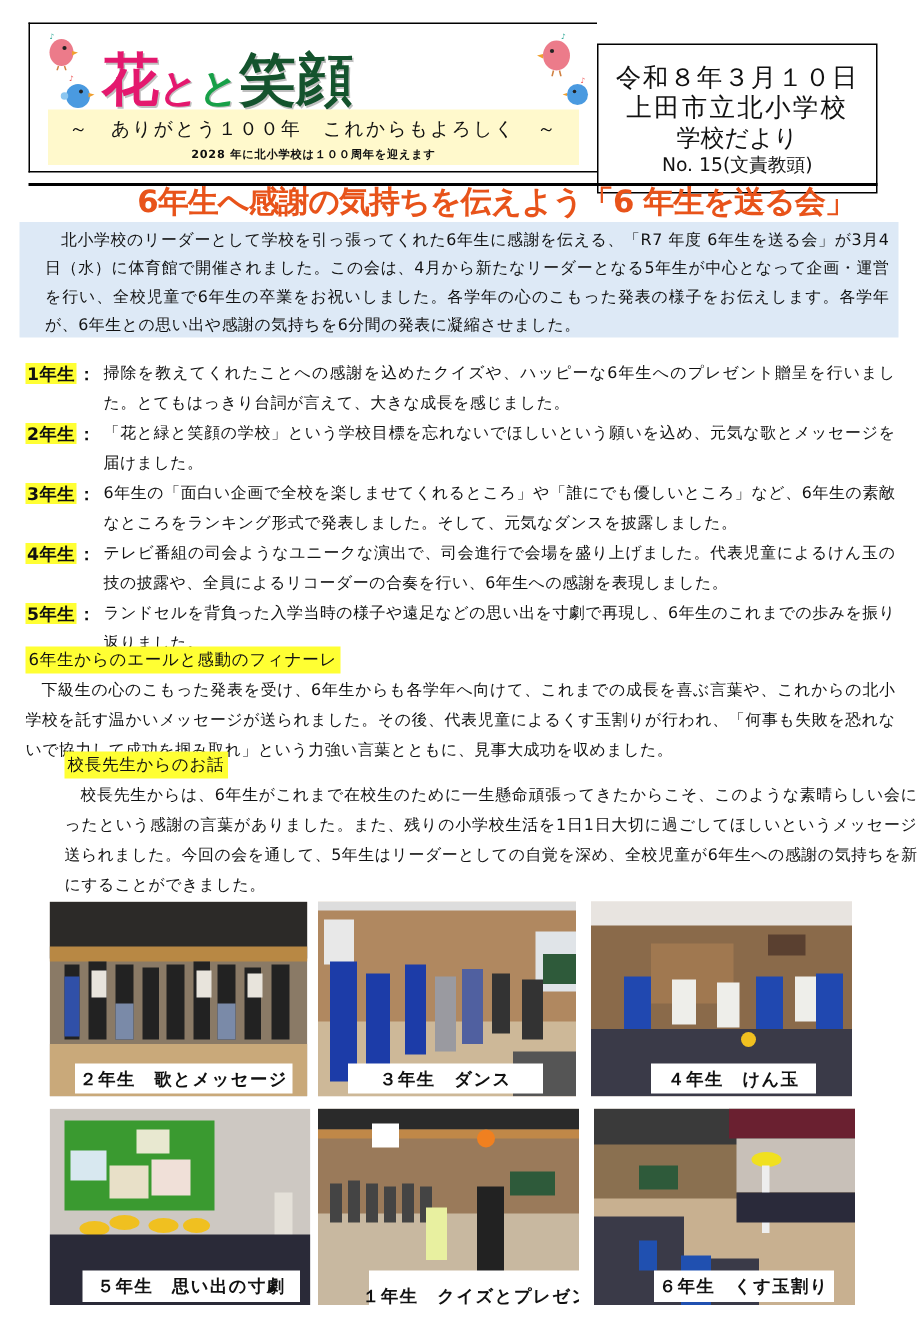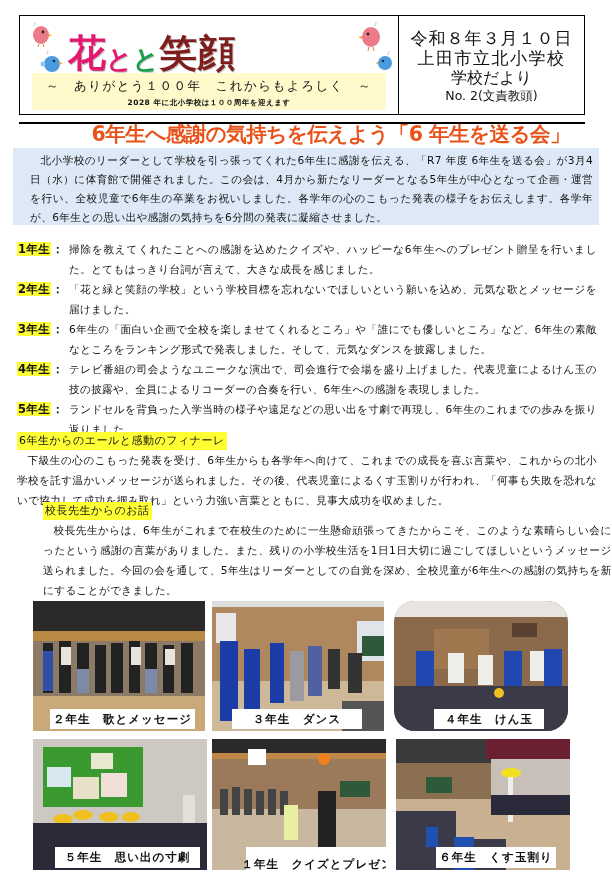--- a/index.html
+++ b/index.html
@@ -11,33 +11,33 @@
     position: absolute; left: 19px; top: 15px; width: 566px; height: 100px;
     display: flex;
   }
   .title-box {
     width: 379px; height: 100px; border: 1.5px solid #000; border-right: none;
     position: relative; background: #fff;
   }
   .info-box {
     width: 187px; height: 100px; border: 1.5px solid #000;
     display: flex; flex-direction: column; align-items: center; justify-content: center;
-    background: #fff; padding-top: 2px;
+    background: #fff; padding-top: 2px; margin-top: 14px;
   }
   .logo-title {
     position: absolute; left: 48px; top: 10px; width: 300px; height: 46px;
     display: flex; align-items: flex-end; white-space: nowrap;
     font-family: "DejaVu Sans", sans-serif; font-weight: bold;
   }
   .logo-title span { display: inline-block; line-height: 1; }
   .lt-big { font-size: 38px; }
   .lt-small { font-size: 26px; }
   .c-pink { color: #e4186e; }
   .c-green { color: #18a048; }
-  .c-blue { color: #7f1d1d; }
+  .c-blue { color: #14532d; }
   .lt-big, .lt-small { text-shadow: 1px 1px 0 rgba(0,0,0,0.25); }
 
   .bird { position: absolute; }
   .bird svg { display: block; }
 
   .motto-band {
     position: absolute; left: 12px; top: 57px; width: 354px; height: 37px;
     background: #fff9cc;
     text-align: center;
   }
@@ -156,21 +156,21 @@
 
     <div class="motto-band">
       <div class="motto-main">～　ありがとう１００年　これからもよろしく　～</div>
       <div class="motto-sub">2028 年に北小学校は１００周年を迎えます</div>
     </div>
   </div>
   <div class="info-box">
     <div class="info-date">令和８年３月１０日</div>
     <div class="info-school">上田市立北小学校</div>
     <div class="info-paper">学校だより</div>
-    <div class="info-no">No. 2(文責教頭)</div>
+    <div class="info-no">No. 15(文責教頭)</div>
   </div>
 </div>
 
 <div class="rule"></div>
 
 <div class="headline">6年生へ感謝の気持ちを伝えよう「6 年生を送る会」</div>
 
 <div class="intro">
   <p>北小学校のリーダーとして学校を引っ張ってくれた6年生に感謝を伝える、「R7 年度 6年生を送る会」が3月4日（水）に体育館で開催されました。この会は、4月から新たなリーダーとなる5年生が中心となって企画・運営を行い、全校児童で6年生の卒業をお祝いしました。各学年の心のこもった発表の様子をお伝えします。各学年が、6年生との思い出や感謝の気持ちを6分間の発表に凝縮させました。</p>
 </div>
@@ -262,21 +262,21 @@
       </g>
     <g fill="#333">
         <rect x="116" y="48" width="12" height="40"></rect>
         <rect x="136" y="52" width="14" height="40"></rect>
       </g>
     <rect x="130" y="100" width="42" height="30" fill="#555"></rect>
   </svg>
   <div class="caption" style="left:20px;top:108px;width:130px;height:20px;">３年生　ダンス</div>
 </div>
 
-<div class="photo" style="left:394px;top:601px;width:174px;height:130px;border-radius:21px;">
+<div class="photo" style="left:394px;top:601px;width:174px;height:130px;">
   <svg width="174" height="130" viewBox="0 0 174 130">
     <rect width="174" height="130" fill="#8a6a4a"></rect>
     <rect y="0" width="174" height="16" fill="#e8e4e0"></rect>
     <rect x="40" y="28" width="55" height="40" fill="#a07850"></rect>
     <rect x="118" y="22" width="25" height="14" fill="#5a4030"></rect>
     <g fill="#2048b0">
         <rect x="22" y="50" width="18" height="45"></rect>
         <rect x="110" y="50" width="18" height="45"></rect>
         <rect x="150" y="48" width="18" height="40"></rect>
       </g>

